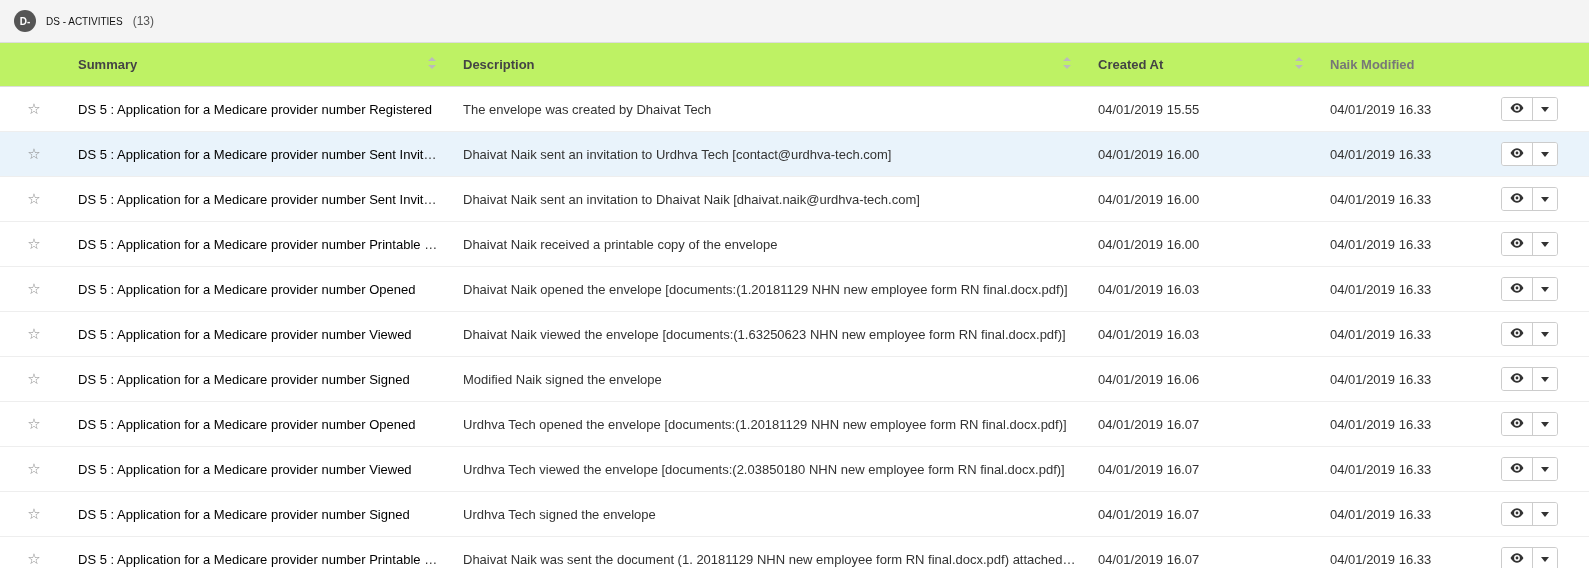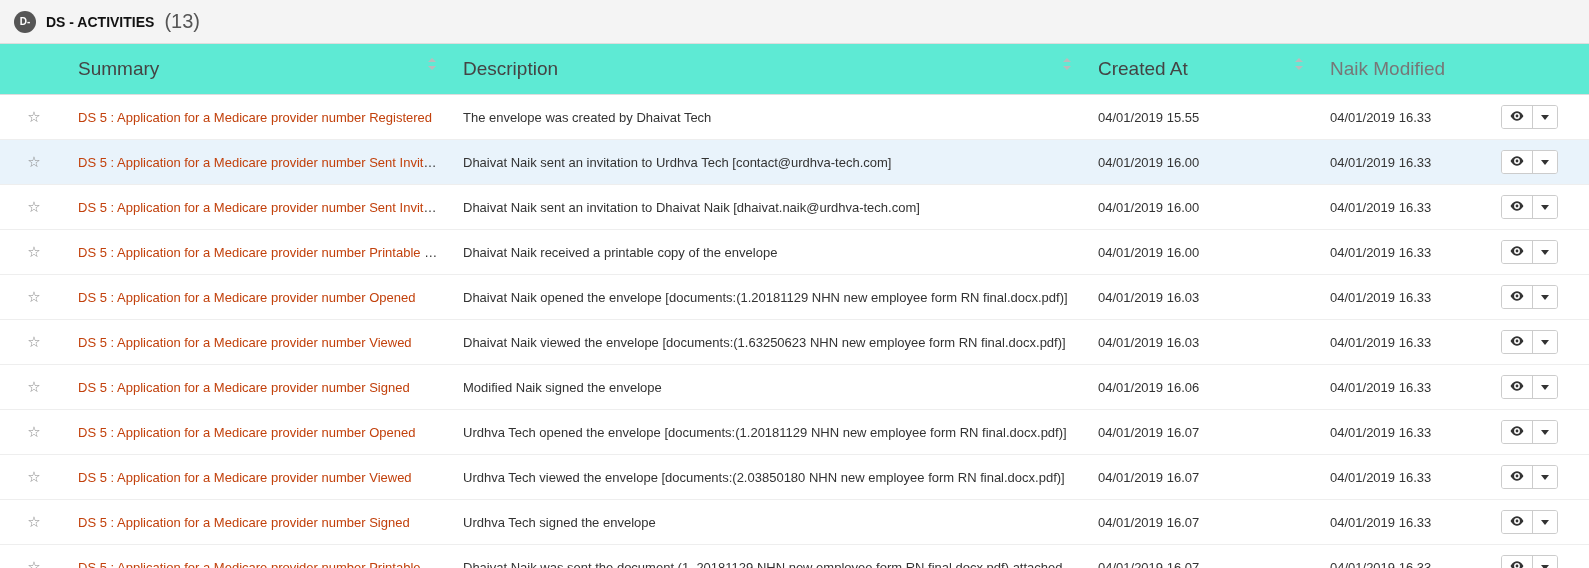--- a/index.html
+++ b/index.html
@@ -24,46 +24,46 @@
     border-radius: 50%;
     background: #555;
     color: #fff;
     font-size: 10px;
     font-weight: 600;
     display: flex;
     align-items: center;
     justify-content: center;
   }
   .header-title {
-    font-size: 14px;
-    font-weight: 700;
+    font-size: 10px;
+    font-weight: 400;
     color: #111;
     text-transform: uppercase;
   }
   .header-count {
-    font-size: 20px;
+    font-size: 12px;
     color: #555;
   }
   .table-wrap {
     padding: 0;
   }
   table {
     width: 100%;
     border-collapse: collapse;
     table-layout: fixed;
   }
   thead th {
     text-align: left;
-    font-weight: 400;
-    font-size: 19px;
+    font-weight: 700;
+    font-size: 13px;
     color: #444;
     padding: 14px 10px;
     border-bottom: 1px solid #ddd;
     position: relative;
-    background: #5eead4;
+    background: #bef264;
   }
   thead th.sortable { cursor: pointer; }
   .sort-icon {
     float: right;
     color: #999;
     font-size: 11px;
     margin-right: 6px;
   }
   tbody td {
     padding: 10px 10px;
@@ -83,21 +83,21 @@
   .col-created { width: 232px; }
   .col-modified { width: 175px; }
   .col-actions { width: 94px; text-align: left; padding-left: 6px; padding-right: 6px;}
   .star {
     color: #888;
     font-size: 15px;
     cursor: pointer;
     display: inline-block;
   }
   .summary-link {
-    color: #c2410c;
+    color: #000000;
     text-decoration: none;
     cursor: pointer;
   }
   .action-group {
     display: inline-flex;
     border: 1px solid #ccc;
     border-radius: 3px;
     overflow: hidden;
     background: #fff;
   }

